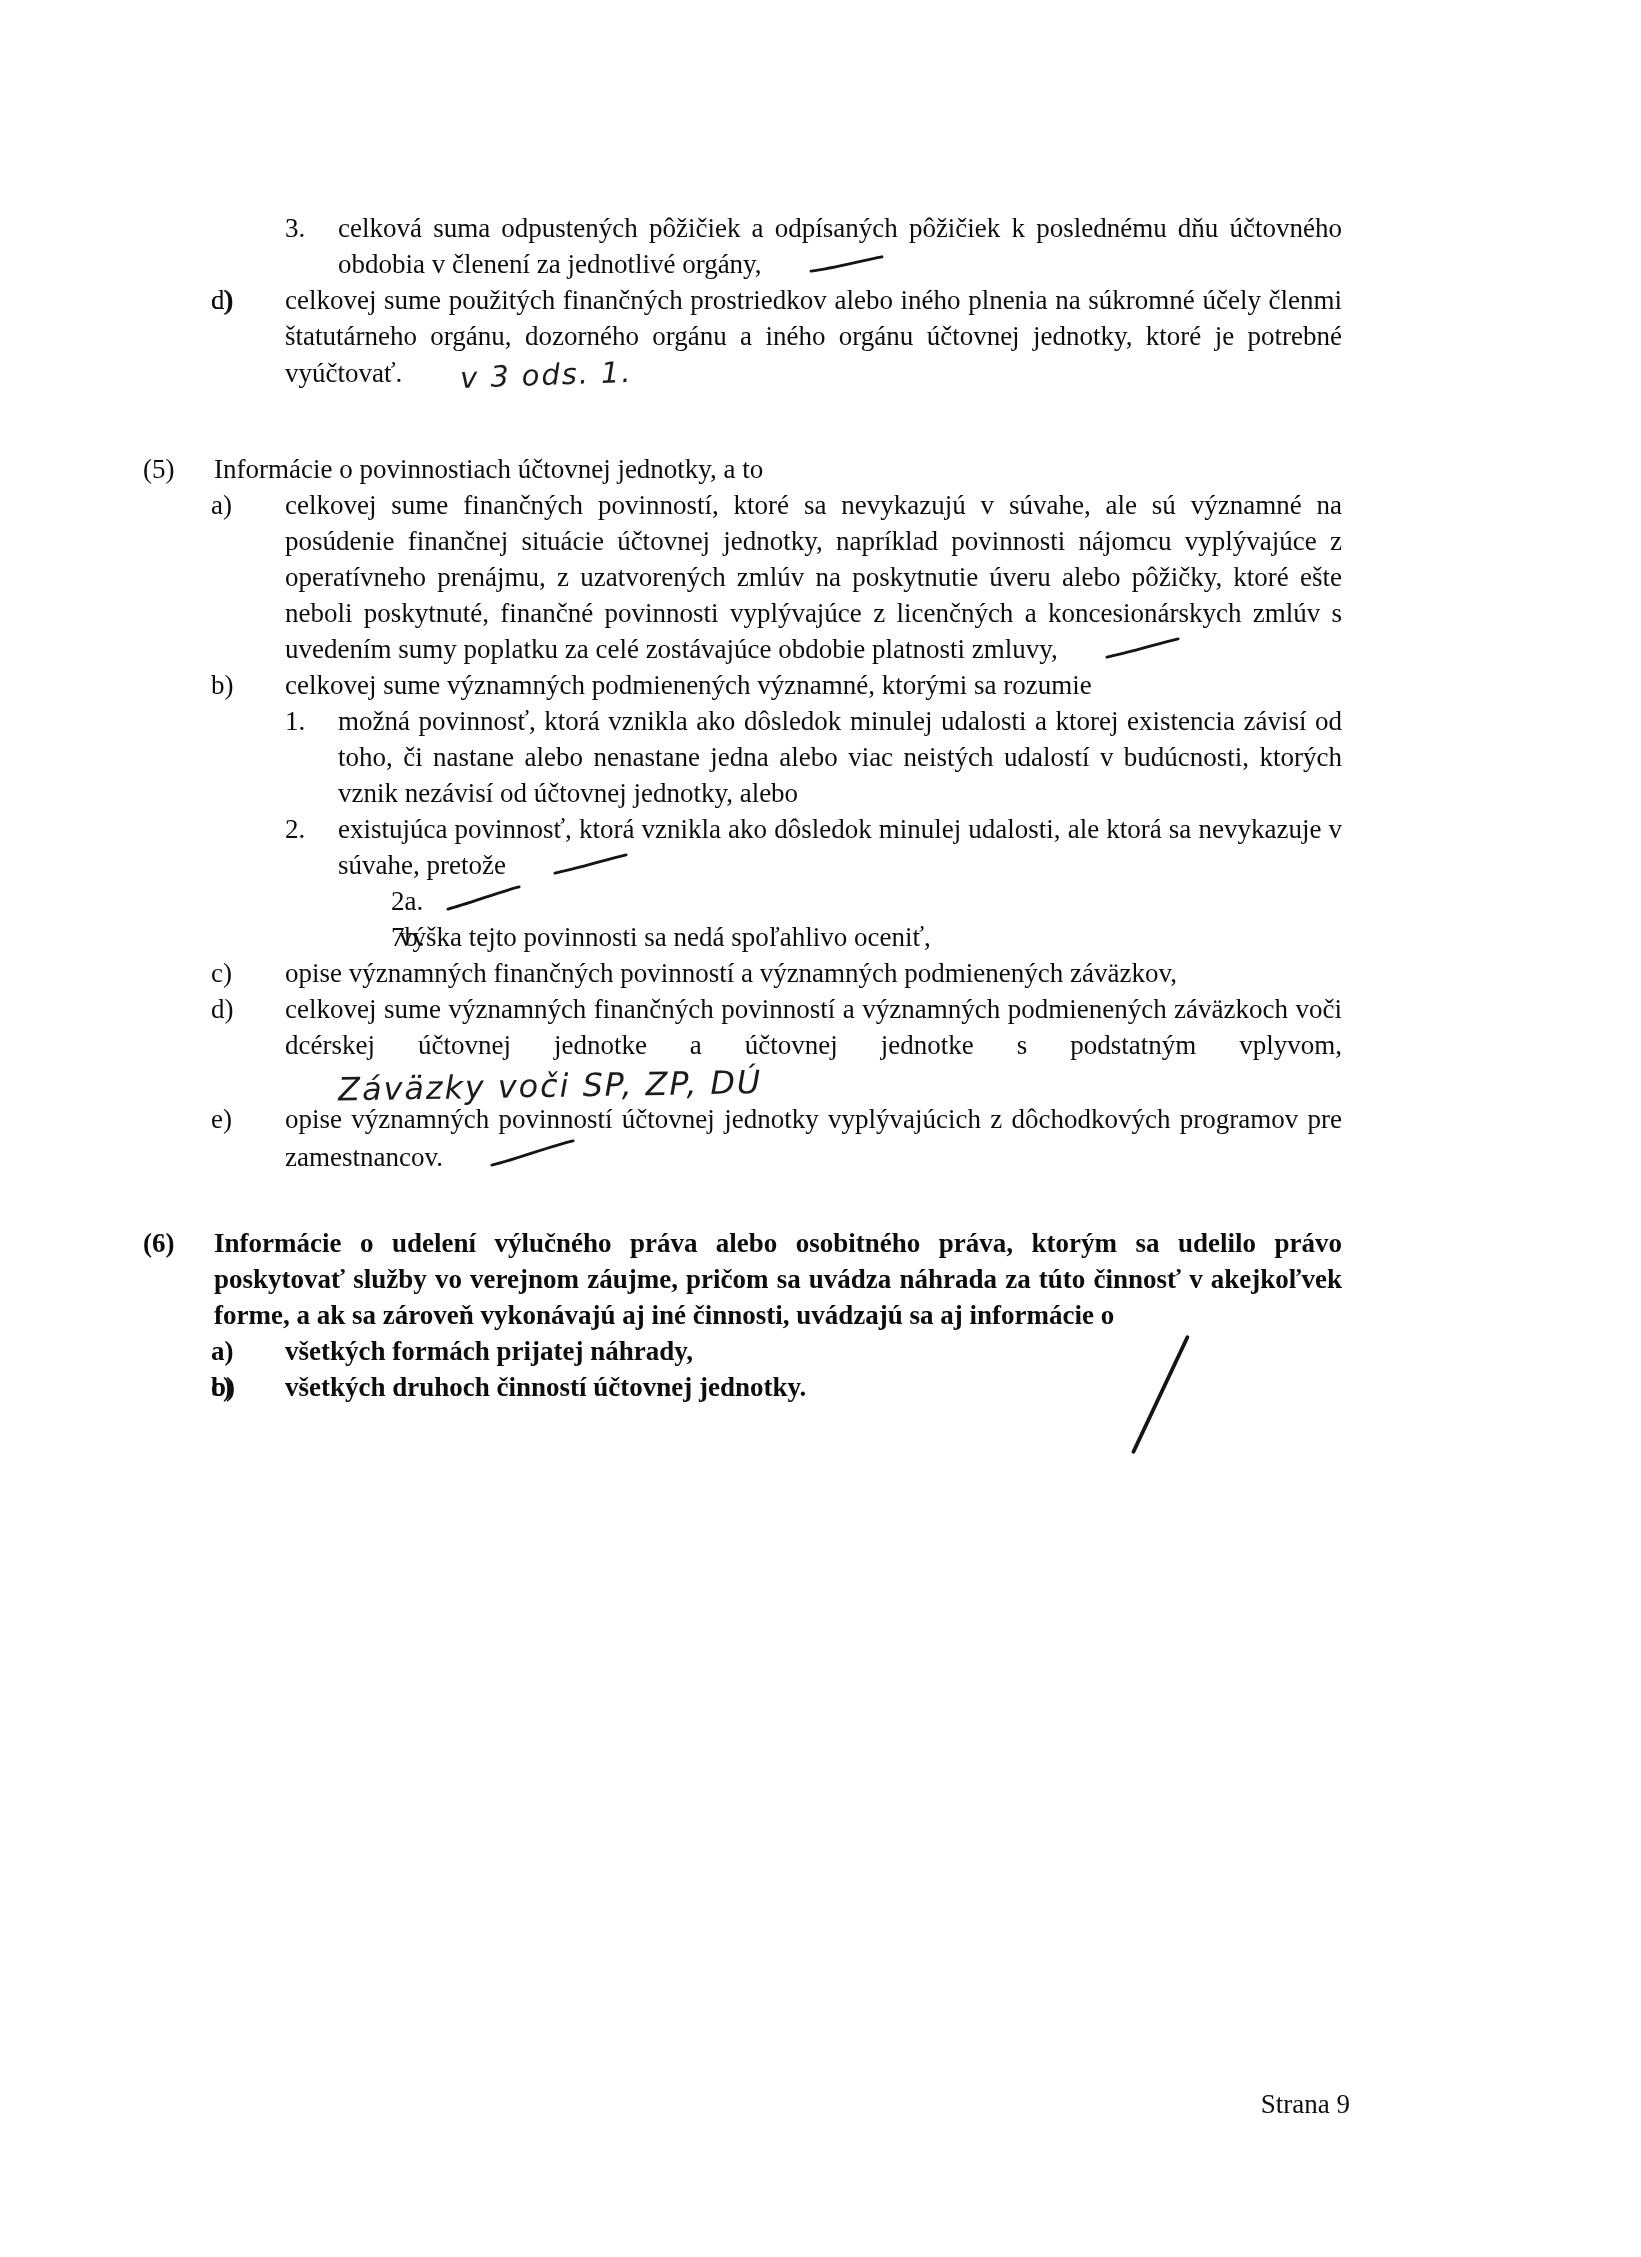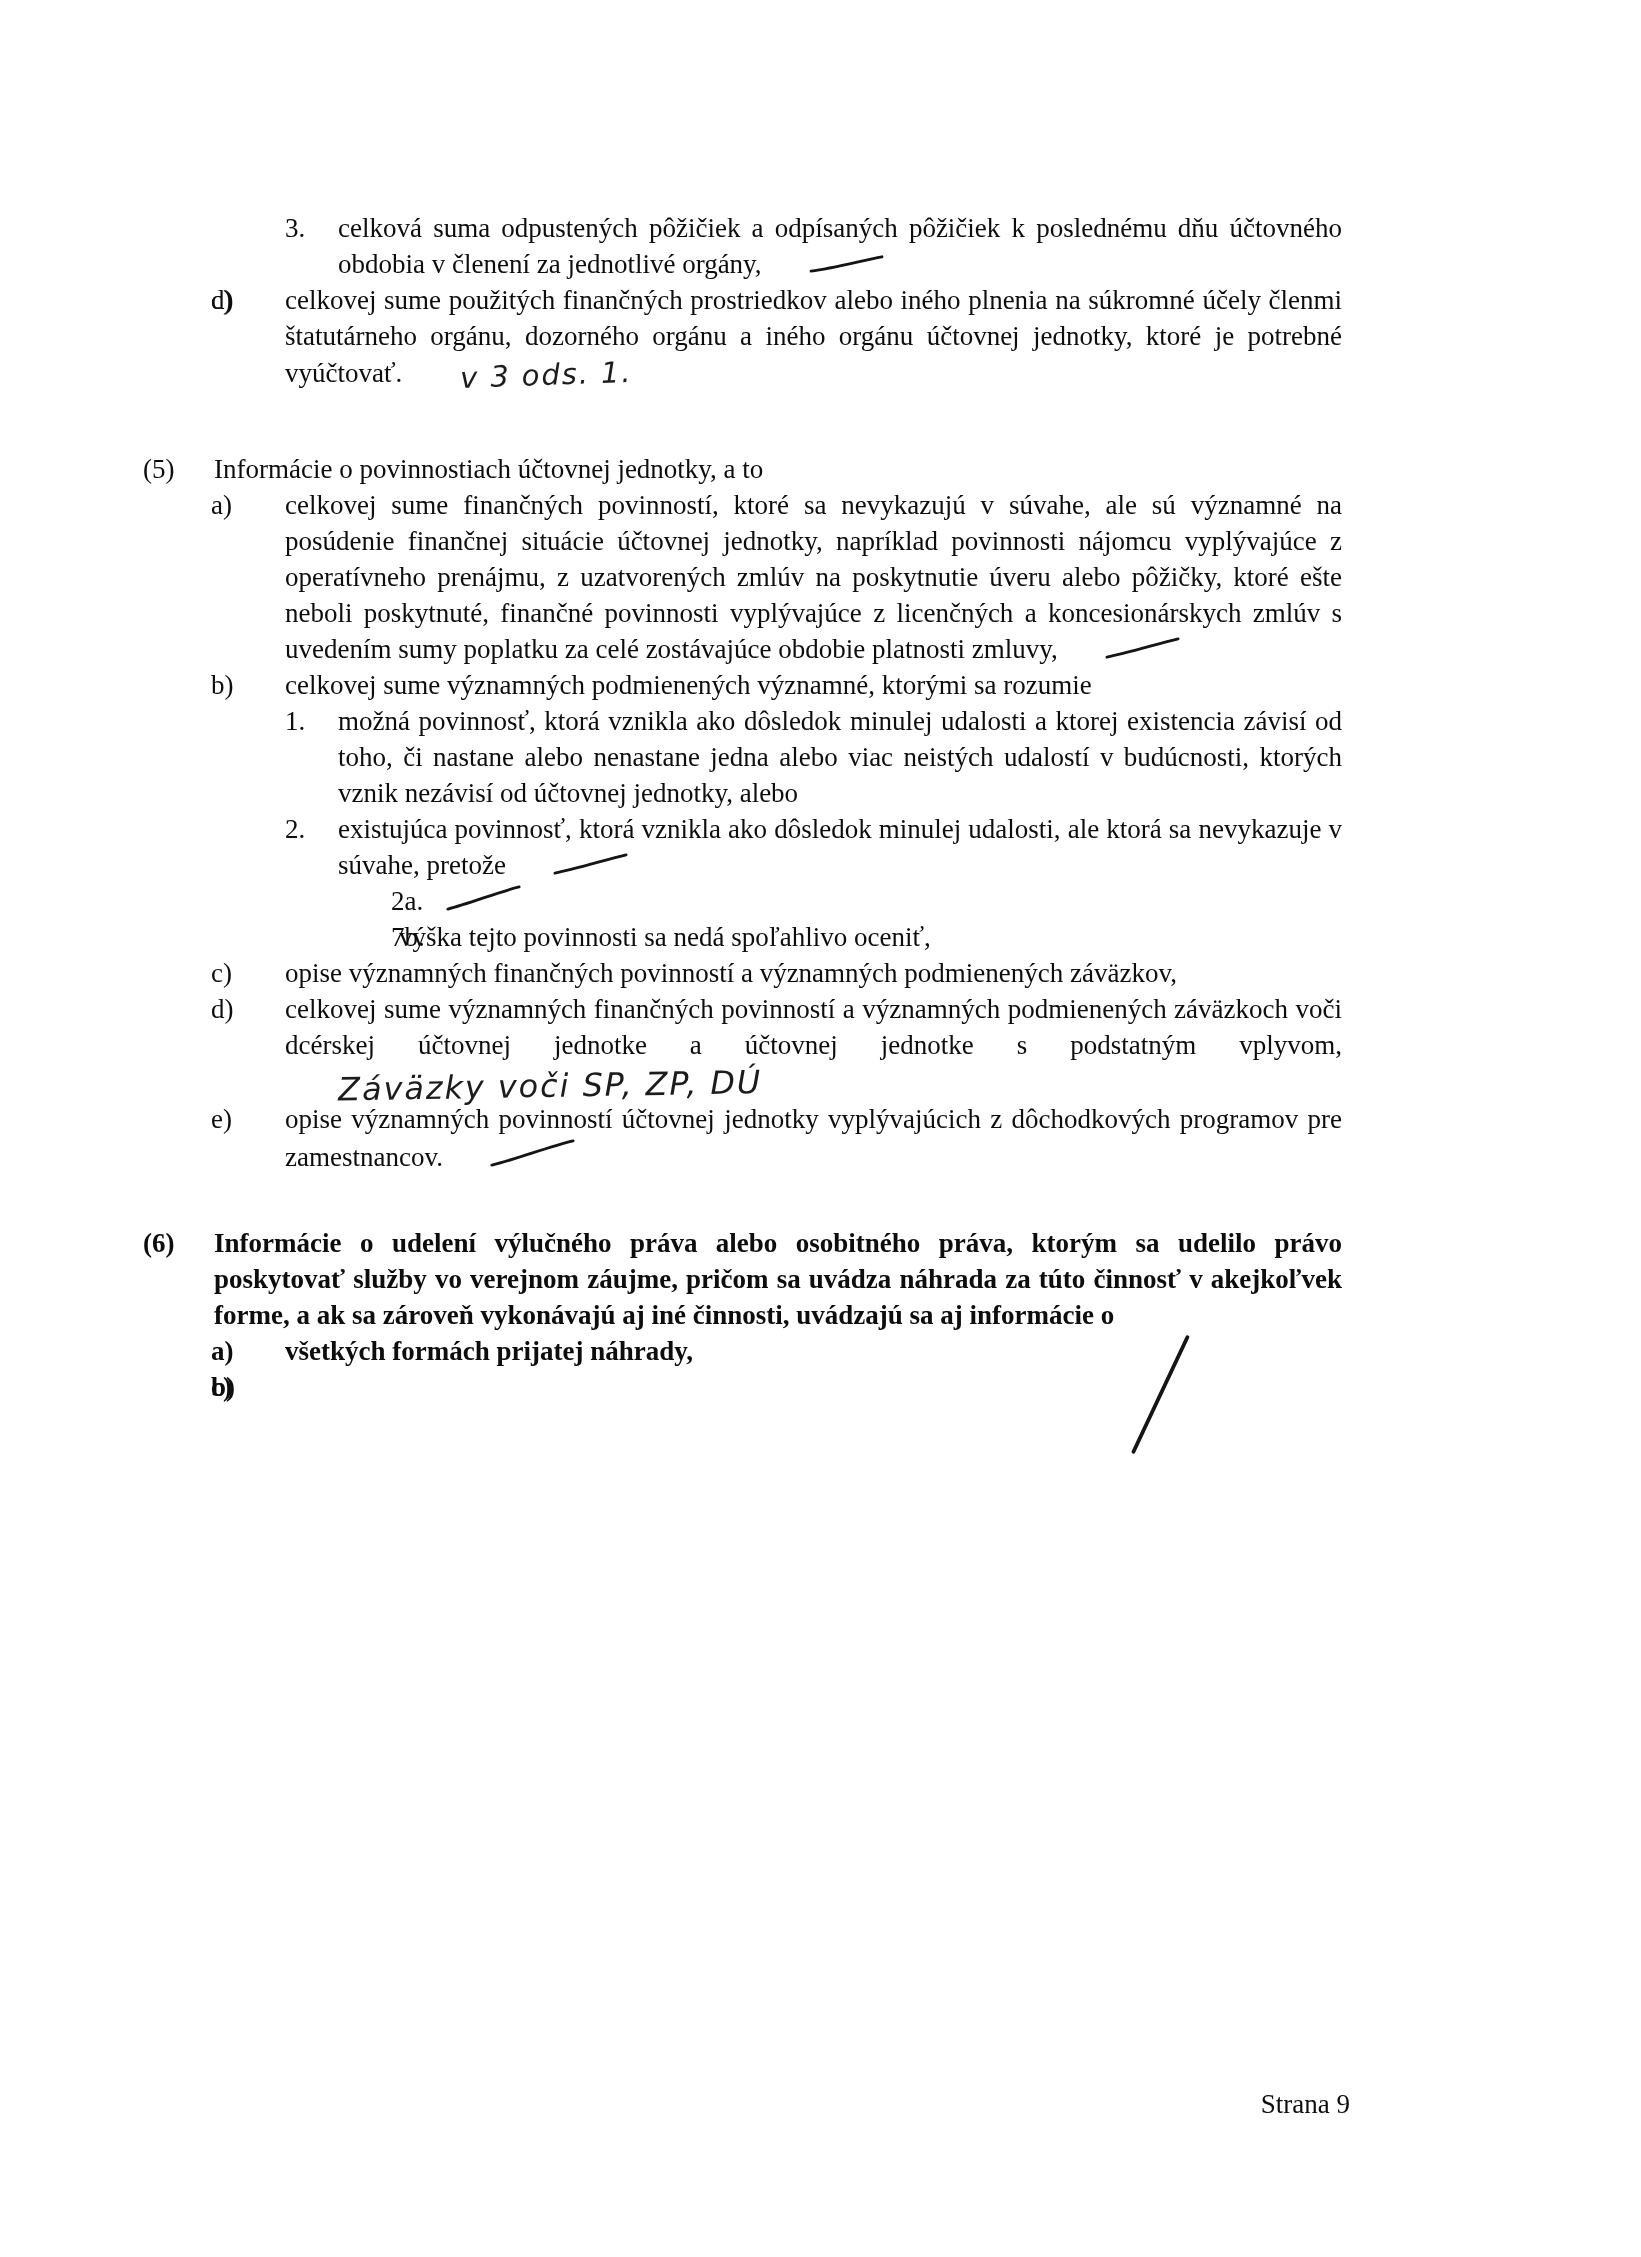--- a/index.html
+++ b/index.html
@@ -132,20 +132,21 @@
 
       <div class="item lv-let">
         <span class="lbl">b)</span>
         <svg class="bigslash" width="77" height="126" viewBox="0 0 80 130">
             <line x1="70" y1="5" x2="14" y2="124" stroke="#151515" stroke-width="4" stroke-linecap="round"></line>
           </svg>
       </div>
 
       <div class="item lv-let">
         <span class="lbl">c)</span>
+        <span>všetkých druhoch činností účtovnej jednotky.</span>
       </div>
     </div>
 
   </div>
 
   <div class="footer">Strana 9</div>
 </div>
 
 
 </body></html>

